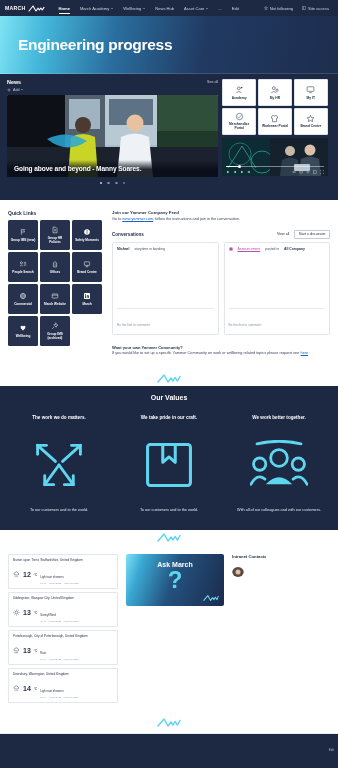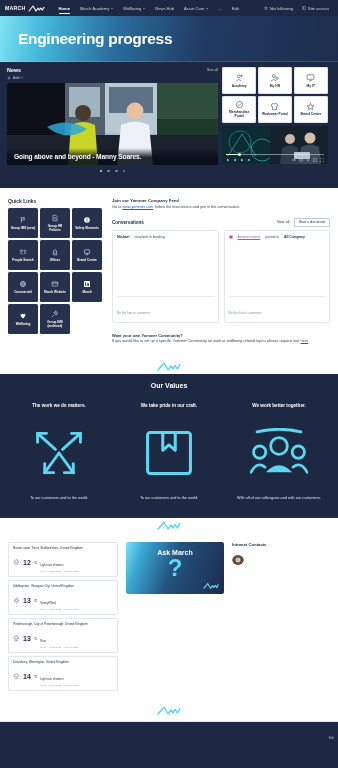--- a/index.html
+++ b/index.html
@@ -28,21 +28,21 @@
   .nav-item.active::after {
     content:""; position:absolute; left:5px; right:5px; bottom:-3px;
     height:1px; background:#fff;
   }
   .caret { width:0;height:0;border-left:1.6px solid transparent;border-right:1.6px solid transparent;border-top:1.8px solid #aeb6c6; }
   .nav-right { display:flex; align-items:center; gap:9px; padding-right:4px; }
   .nav-right .nav-action { color:#ced3de; font-size:4.1px; display:flex; align-items:center; gap:2px; white-space:nowrap; }
 
   
   .hero {
-    height: 46px;
+    height: 58px;
     background: linear-gradient(100deg,#7fe3f5 0%, #44b7da 13%, #2a6e9e 34%, #213a62 60%, #1d2d4e 100%);
     display:flex; align-items:center; padding-left:18px; position:relative;
   }
   .hero h1 { color:#fff; font-size:15.5px; font-weight:bold; letter-spacing:-.3px; }
   .hero::after{content:"";position:absolute;left:0;right:0;bottom:0;height:1px;background:rgba(255,255,255,.14);}
 
   
   .newsrow { display:flex; padding: 5px 7px 0 7px; gap:4px; }
   .newscol { width:211px; }
   .news-head { display:flex; align-items:center; justify-content:space-between; }

